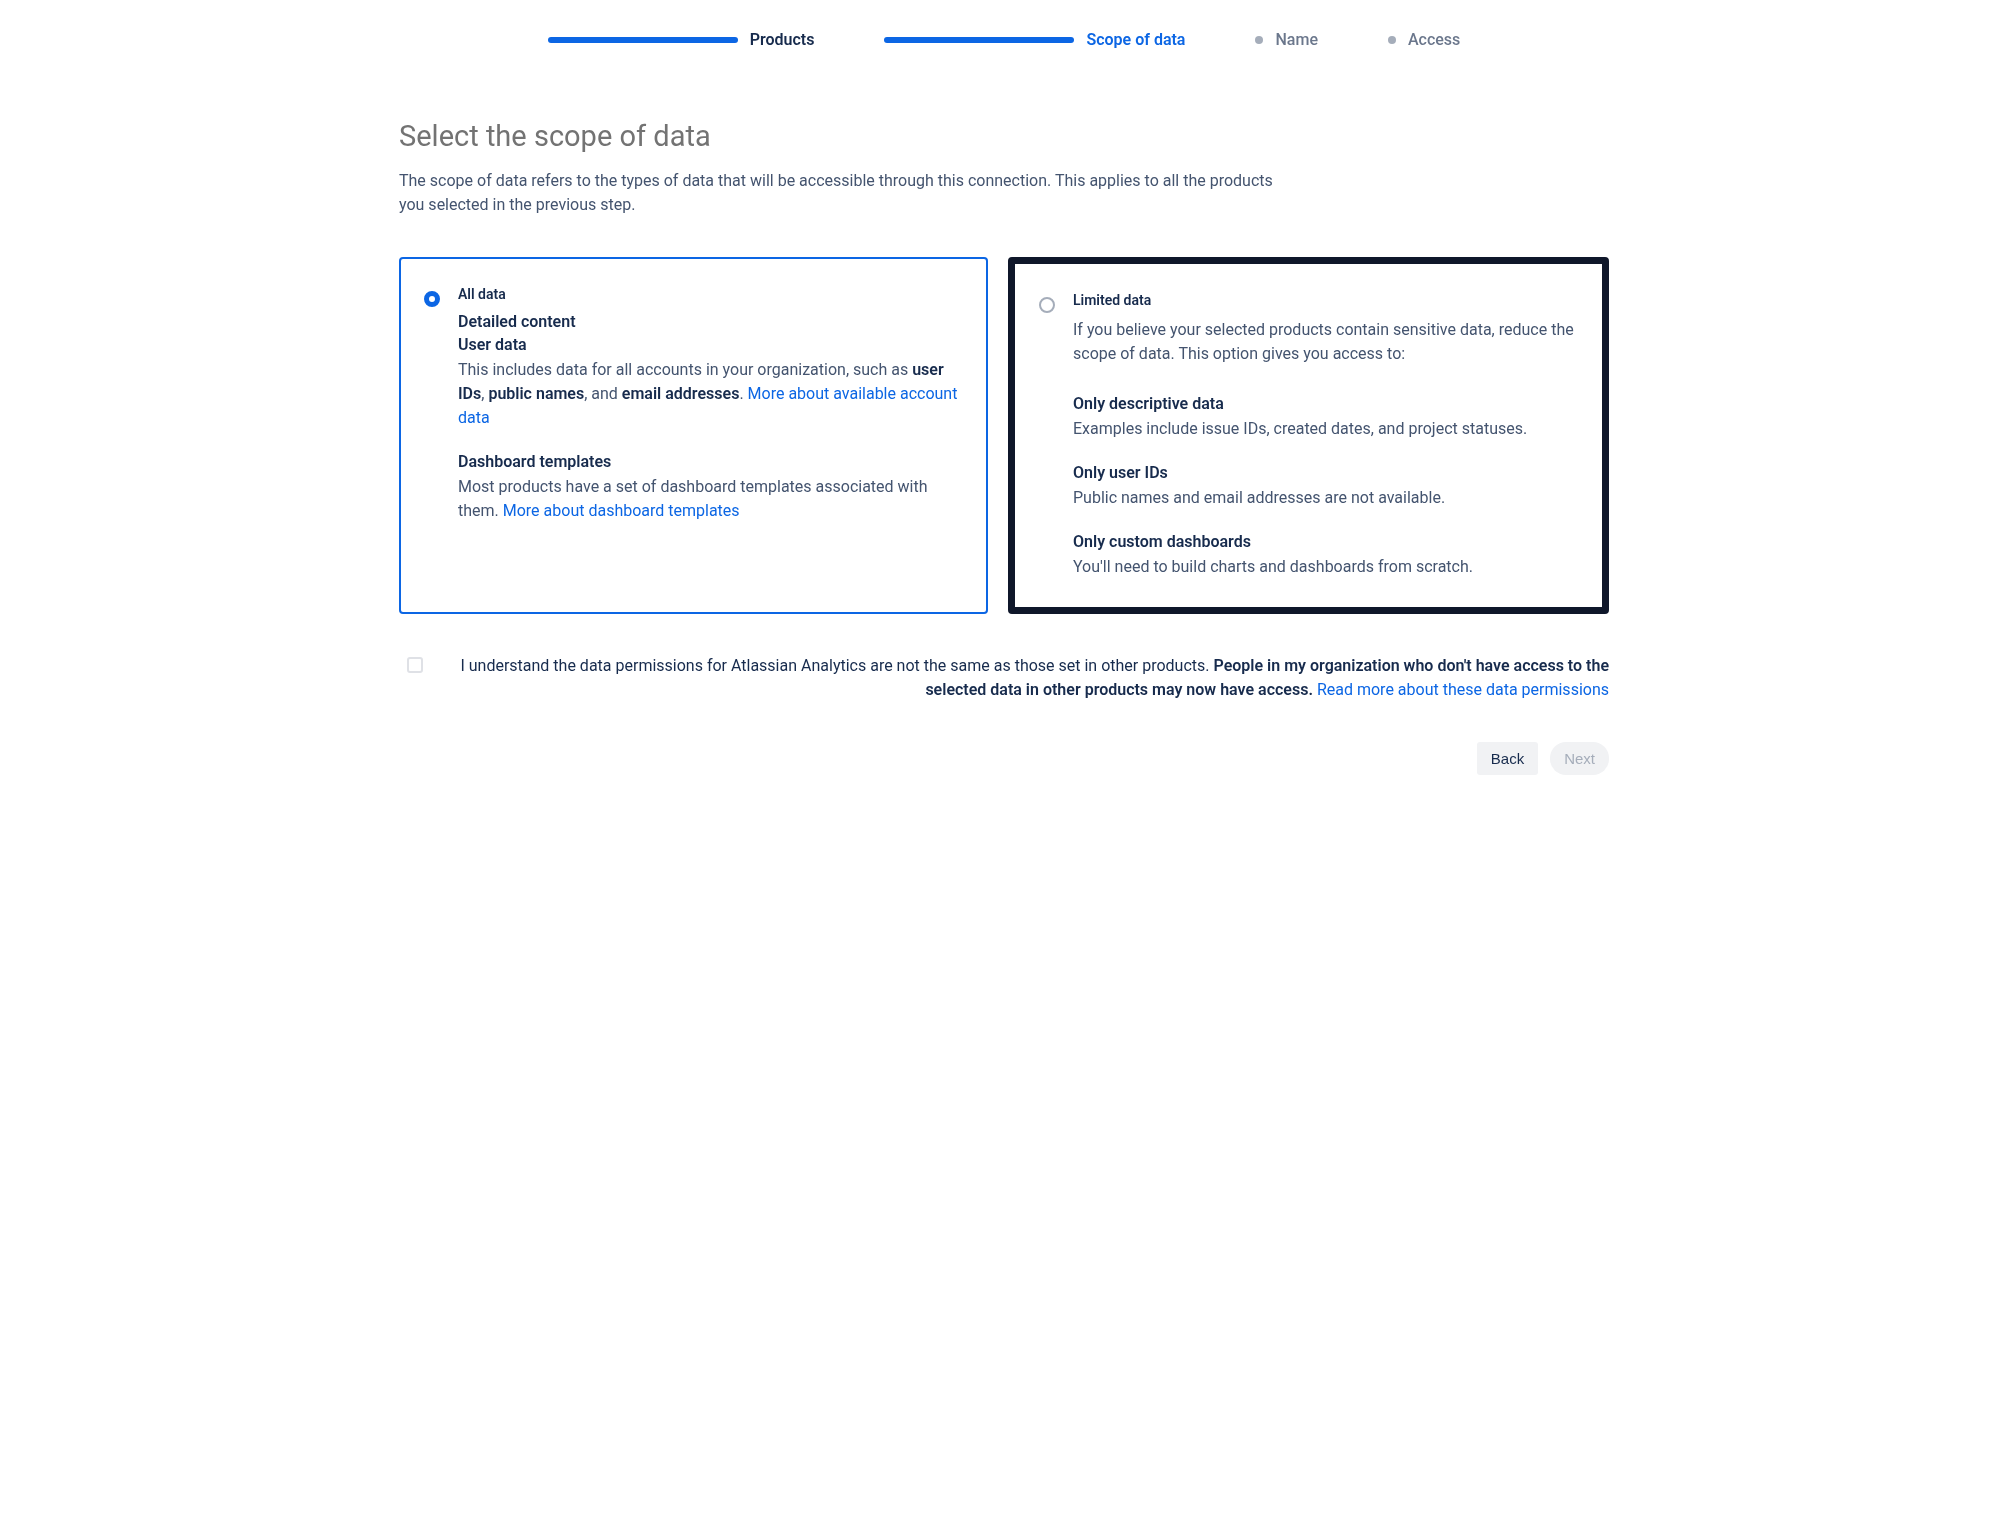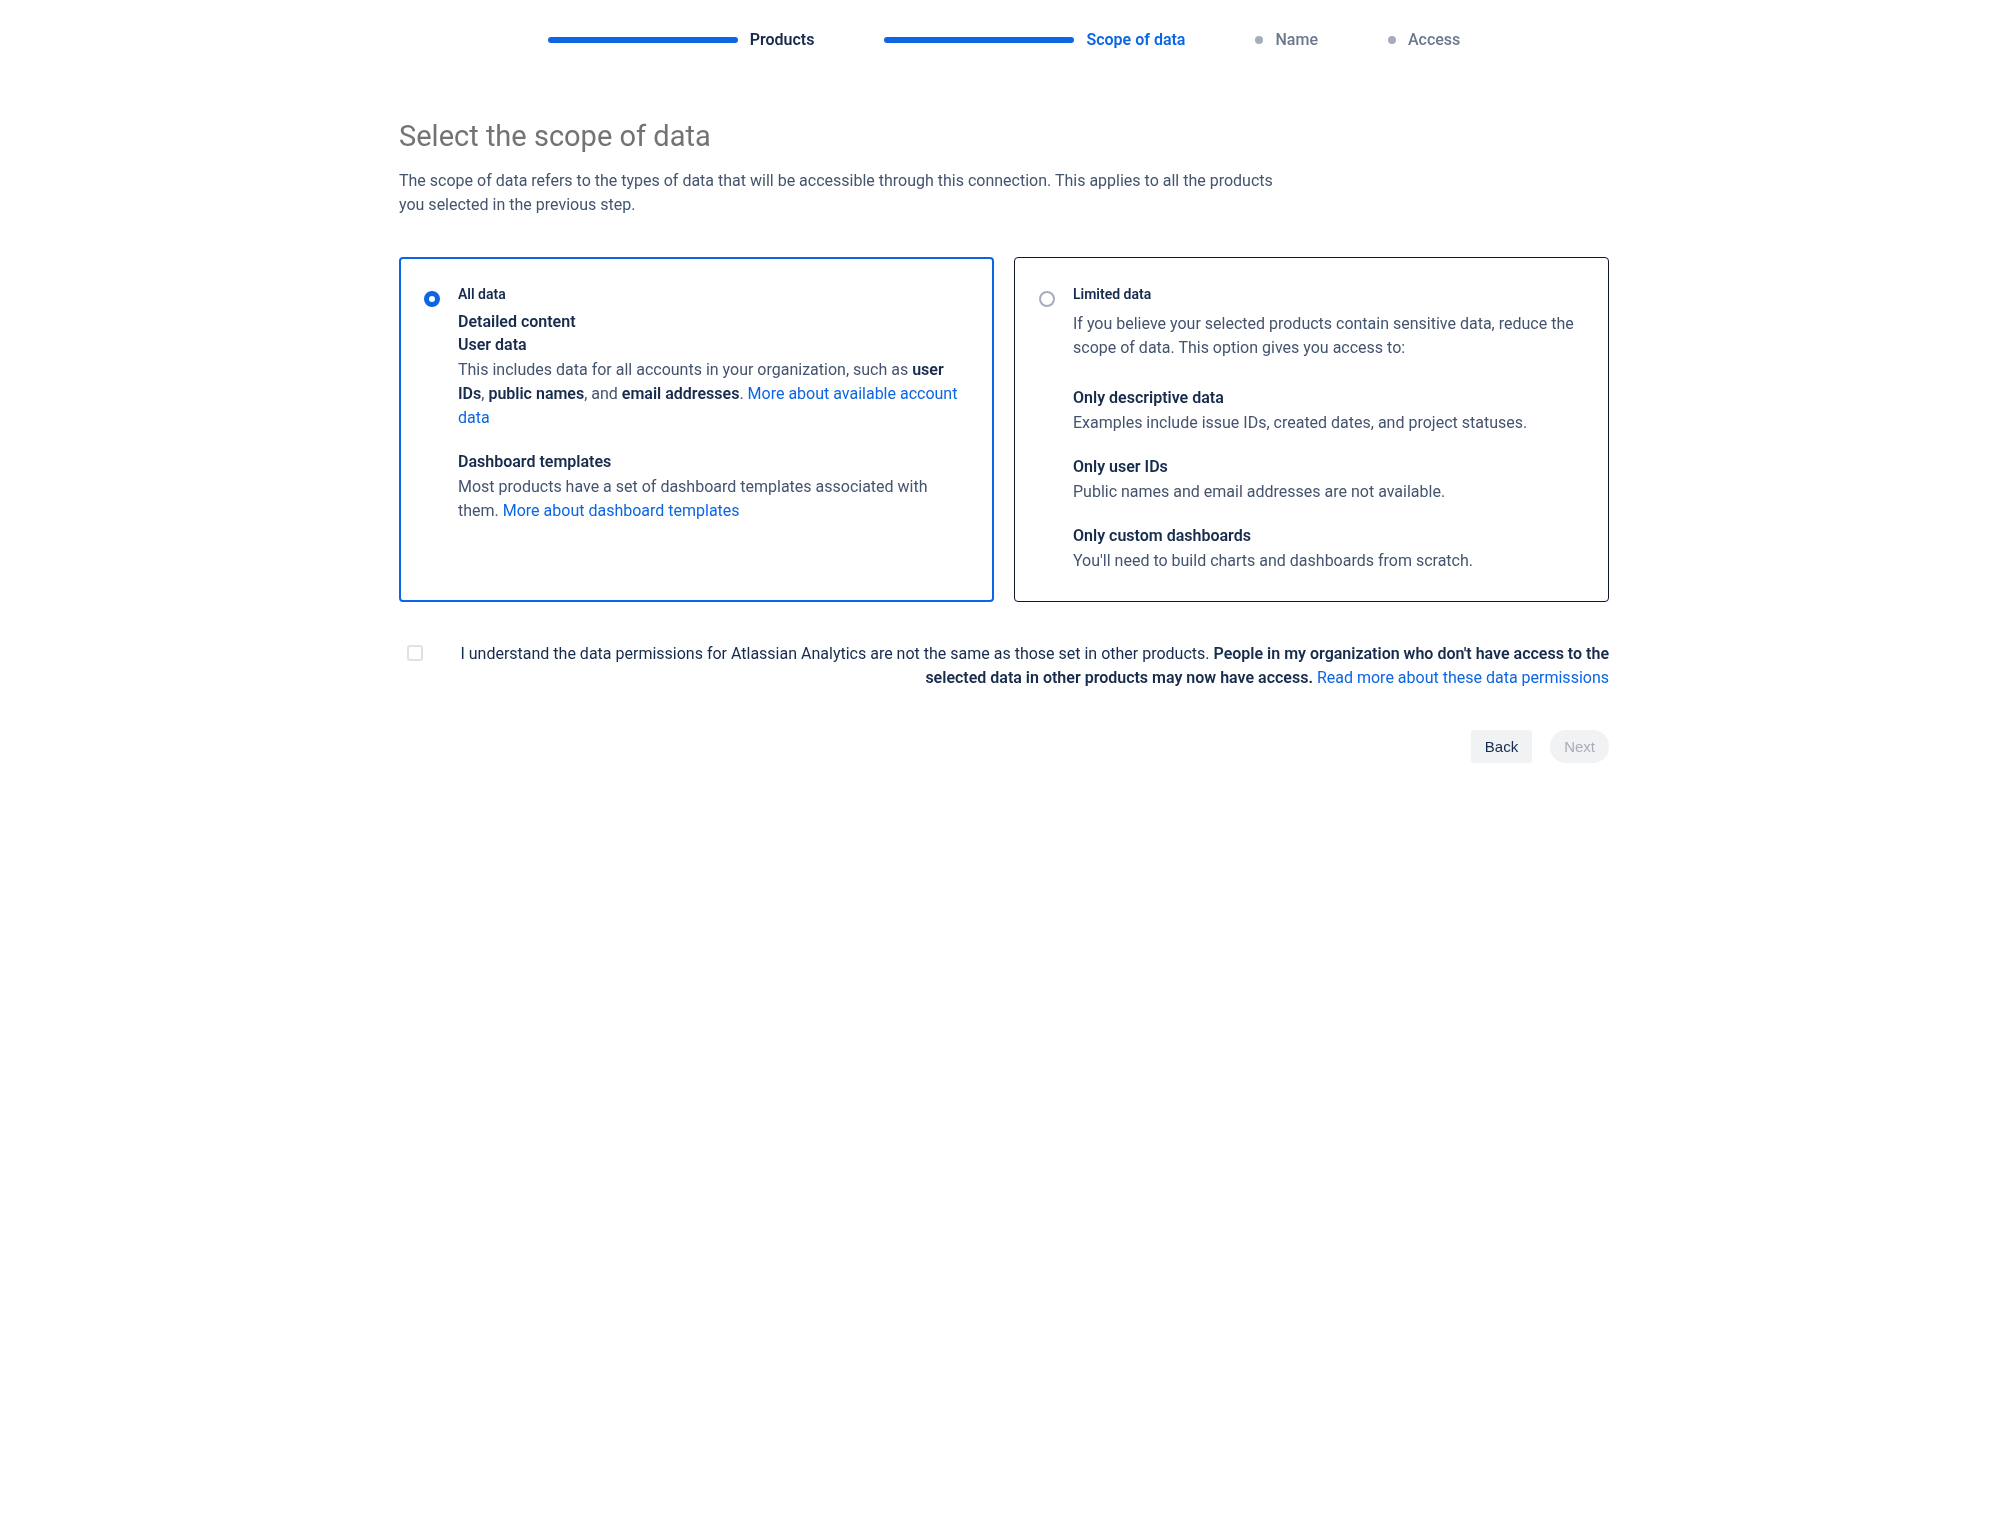--- a/index.html
+++ b/index.html
@@ -64,21 +64,21 @@
   }
 
   
   .options {
     display: flex;
     gap: 20px;
     margin-bottom: 40px;
   }
   .option-card {
     flex: 1;
-    border: 1px solid #0f172a;
+    border: 7px solid #0f172a;
     border-radius: 4px;
     padding: 28px 28px 28px 24px;
     display: flex;
     gap: 18px;
   }
   .option-card.selected {
     border: 2px solid #0C66E4;
     padding: 27px 27px 27px 23px;
   }
   .radio {
@@ -145,21 +145,21 @@
   .ack-text {
     font-size: 16px;
     line-height: 1.5;
     color: #172B4D;
   }
 
   
   .footer {
     display: flex;
     justify-content: flex-end;
-    gap: 18px;
+    gap: 12px;
   }
   .btn {
     font-size: 15px;
     font-weight: 500;
     padding: 8px 14px;
     border-radius: 3px;
     border: none;
     cursor: pointer;
   }
   .btn-back {

